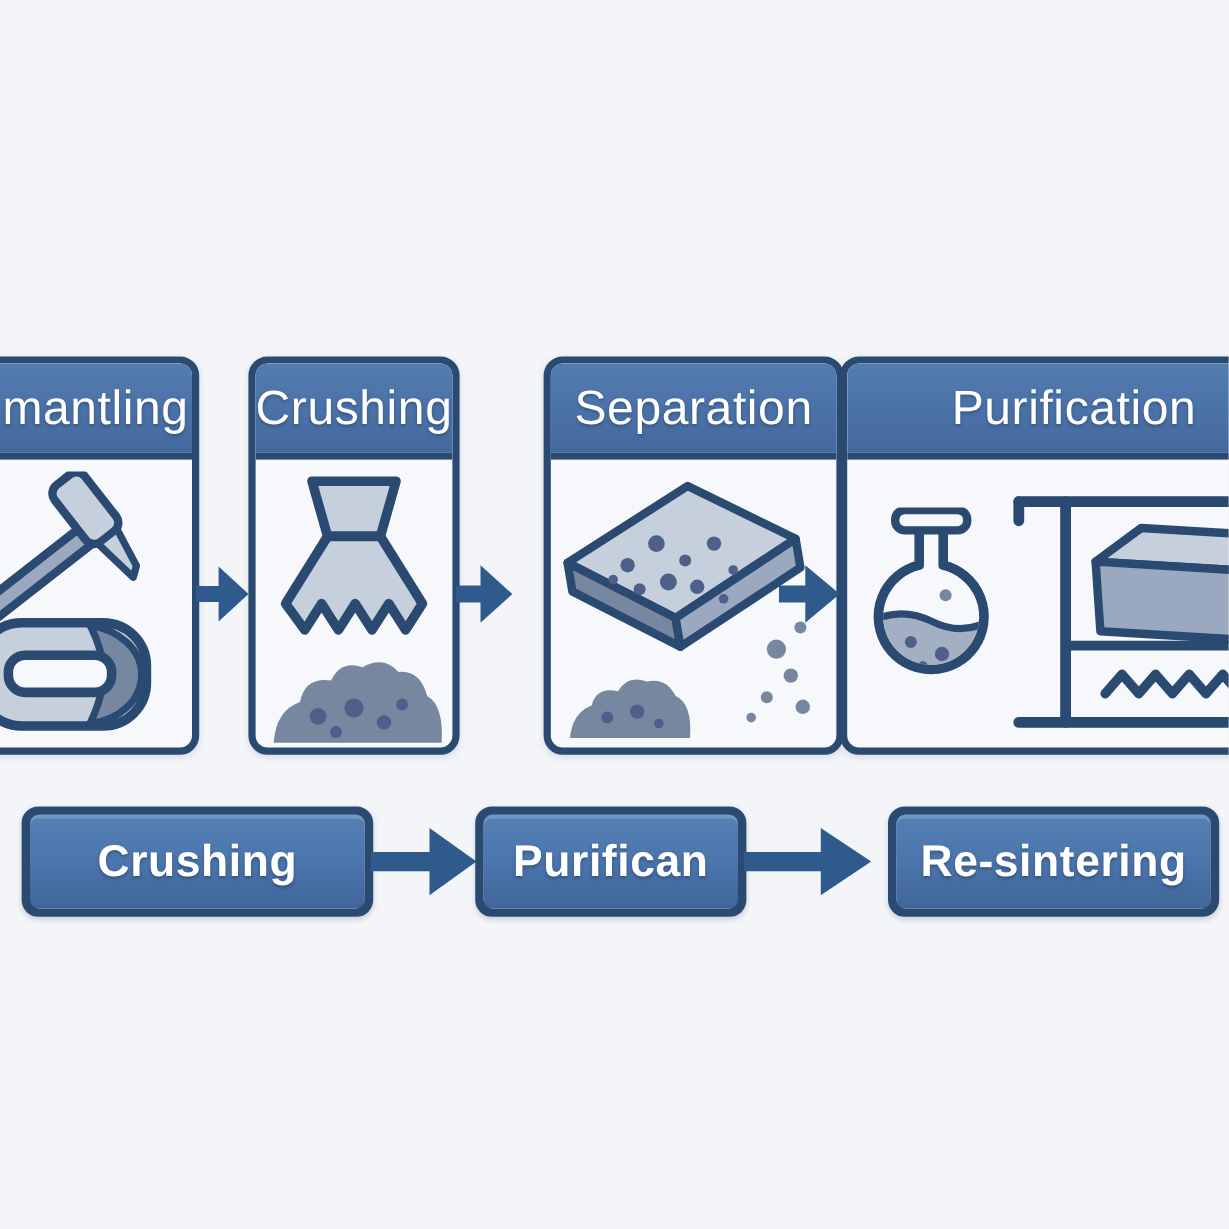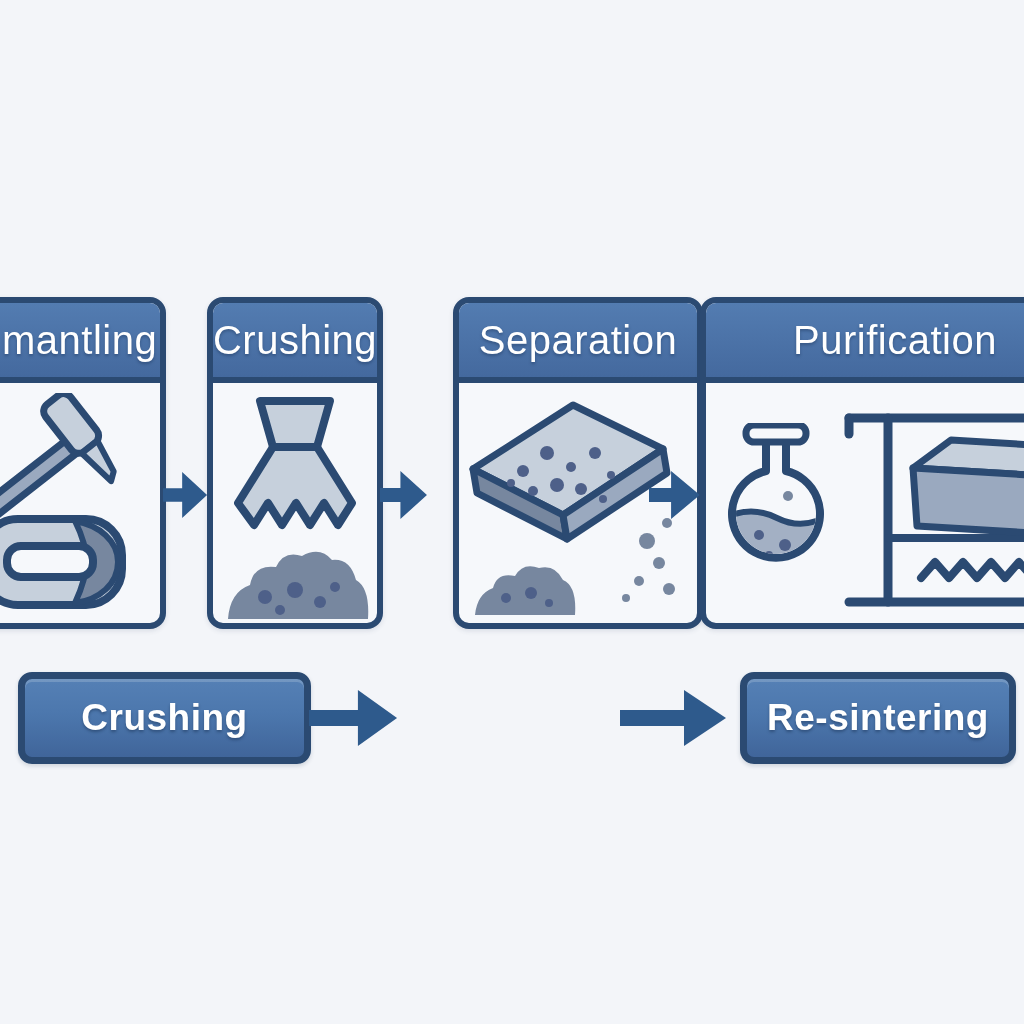--- a/index.html
+++ b/index.html
@@ -184,20 +184,23 @@
   </div>
 
   <div class="fbox fbox1">
     <span class="fbox-label">Crushing</span>
   </div>
 
   <svg class="arrow" style="left:309px;top:686px;" width="90" height="64" viewBox="0 0 92 64" preserveAspectRatio="none">
     <path d="M0,24 h50 v-20 l40,28 -40,28 v-20 h-50 z"></path>
   </svg>
 
+  <div class="fbox fbox2">
+    <span class="fbox-label">Purifican</span>
+  </div>
 
   <svg class="arrow" style="left:620px;top:686px;" width="108" height="64" viewBox="0 0 108 64" preserveAspectRatio="none">
     <path d="M0,24 h64 v-20 l42,28 -42,28 v-20 h-64 z"></path>
   </svg>
 
   <div class="fbox fbox3">
     <span class="fbox-label">Re-sintering</span>
   </div>
 
 </div>

